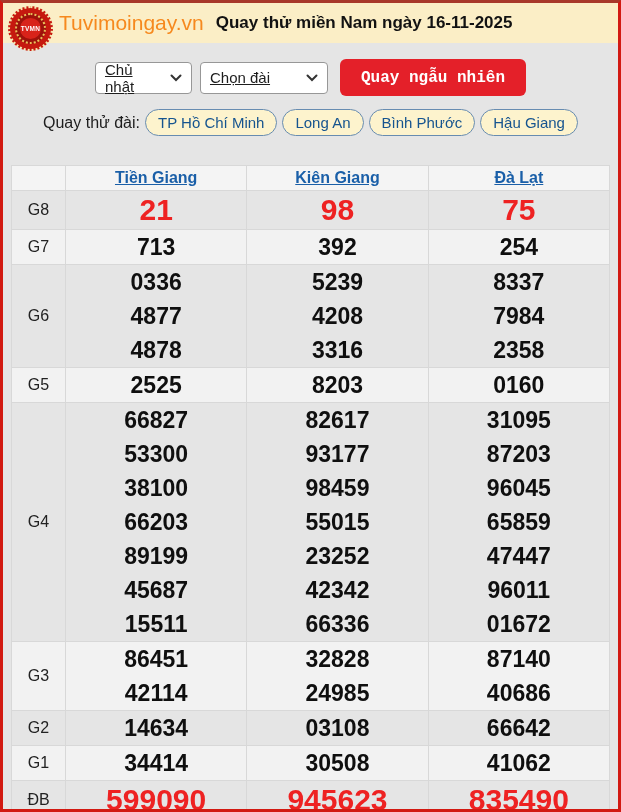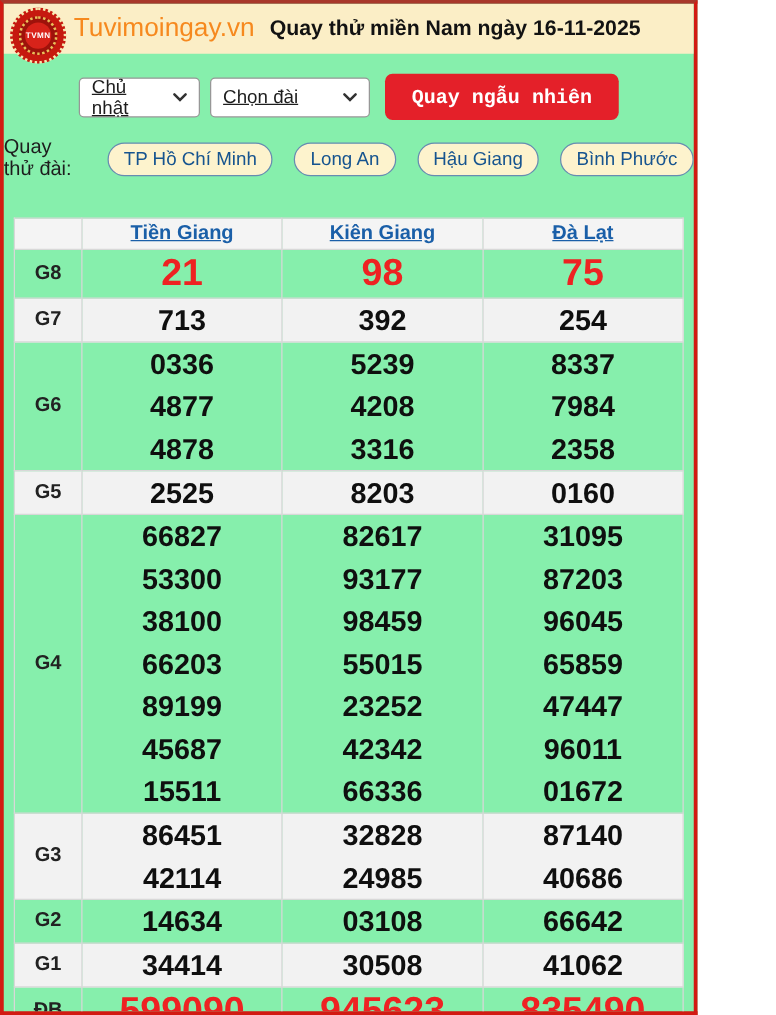--- a/index.html
+++ b/index.html
@@ -2,23 +2,23 @@
 <html><head>
 <meta charset="utf-8">
 <style>
   * { box-sizing: border-box; margin: 0; padding: 0; }
   html, body { width: 621px; }
   body {
     font-family: "Liberation Sans", sans-serif;
     background: #fff;
   }
   .page {
-    width: 558px;
+    width: 621px;
     height: 812px;
-    background: #86efac;
+    background: #e5e5e5;
     border: 3px solid #d21a12;
     border-top-color: #a8382a;
     overflow: hidden;
     position: relative;
   }
   
   .header {
     background: #fbeec6;
     height: 40px;
     display: flex;
@@ -104,21 +104,21 @@
     padding: 0 21px;
     margin-left: 4px;
     cursor: pointer;
   }
   
   .stations {
     margin-top: 13px;
     display: flex;
     justify-content: center;
     align-items: center;
-    gap: 17px;
+    gap: 5px;
   }
   .stations-label { font-size: 16px; color: #1d1d1d; }
   .pill {
     border: 1px solid #678cb1;
     background: #fdf3cd;
     color: #16548f;
     border-radius: 15px;
     padding: 4px 12px;
     font-size: 15px;
     text-decoration: none;
@@ -146,21 +146,21 @@
   }
   .results thead th.corner { width: 54px; }
   .results thead a {
     color: #1a5fa8;
     text-decoration: underline;
     cursor: pointer;
     margin-top: 36px;
   }
   .results td.label {
     font-size: 16px;
-    font-weight: bold;
+    font-weight: normal;
     color: #222;
   }
   .results tr.shaded td { background: #f2f2f2; }
   .num {
     font-weight: bold;
     font-size: 23px;
     line-height: 34px;
     color: #0f0f0f;
   }
   tr.hl .num {
@@ -202,22 +202,22 @@
       </span>
     </div>
     <button class="spin-button">Quay ngẫu nhiên</button>
   </div>
 
   <div class="stations">
     <span class="stations-label">Quay thử đài:</span>
 
   <a class="pill">TP Hồ Chí Minh</a>
       <a class="pill">Long An</a>
+      <a class="pill">Bình Phước</a>
       <a class="pill">Hậu Giang</a>
-      <a class="pill">Bình Phước</a>
     </div>
 
   <table class="results">
     <thead>
       <tr>
         <th class="corner"></th>
 
       <th><a>Tiền Giang</a></th>
           <th><a>Kiên Giang</a></th>
           <th><a>Đà Lạt</a></th>

